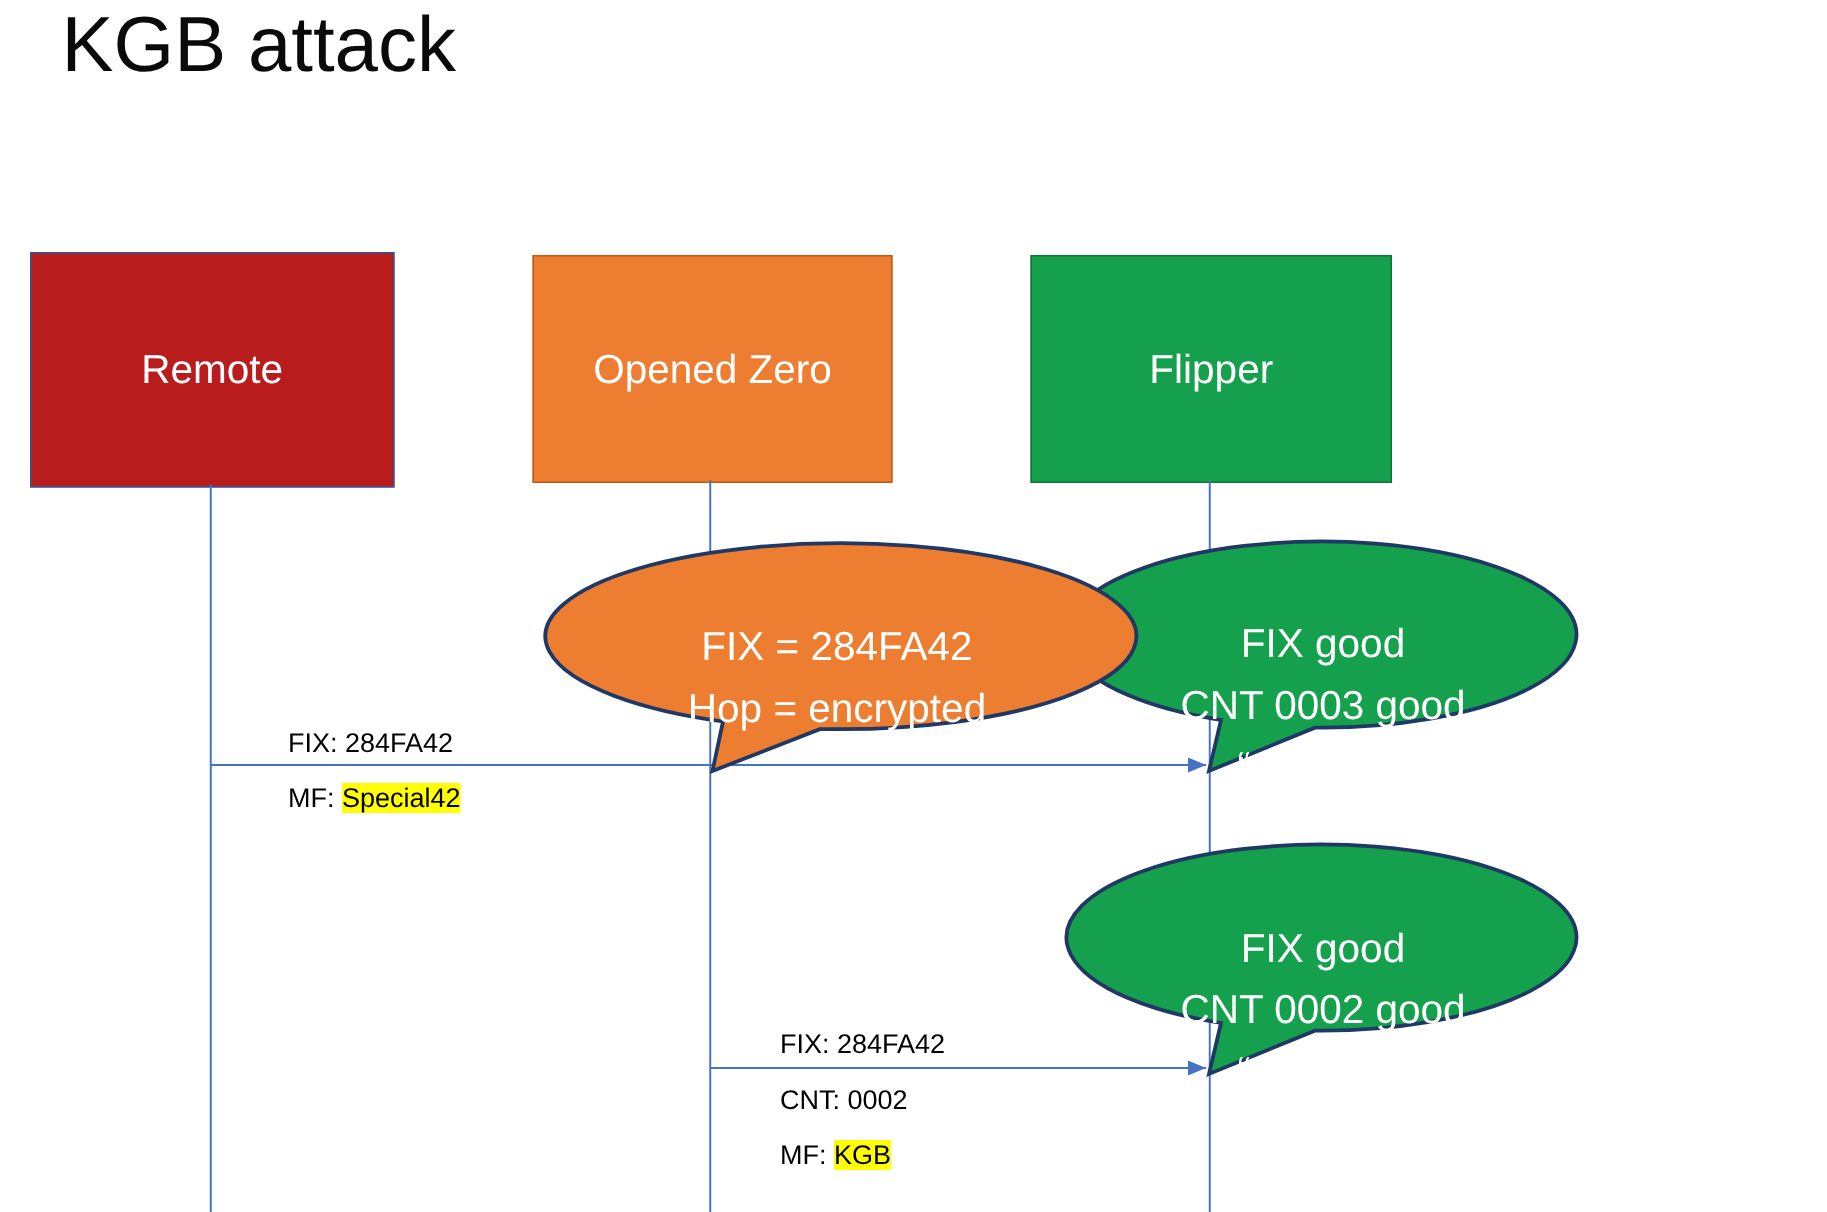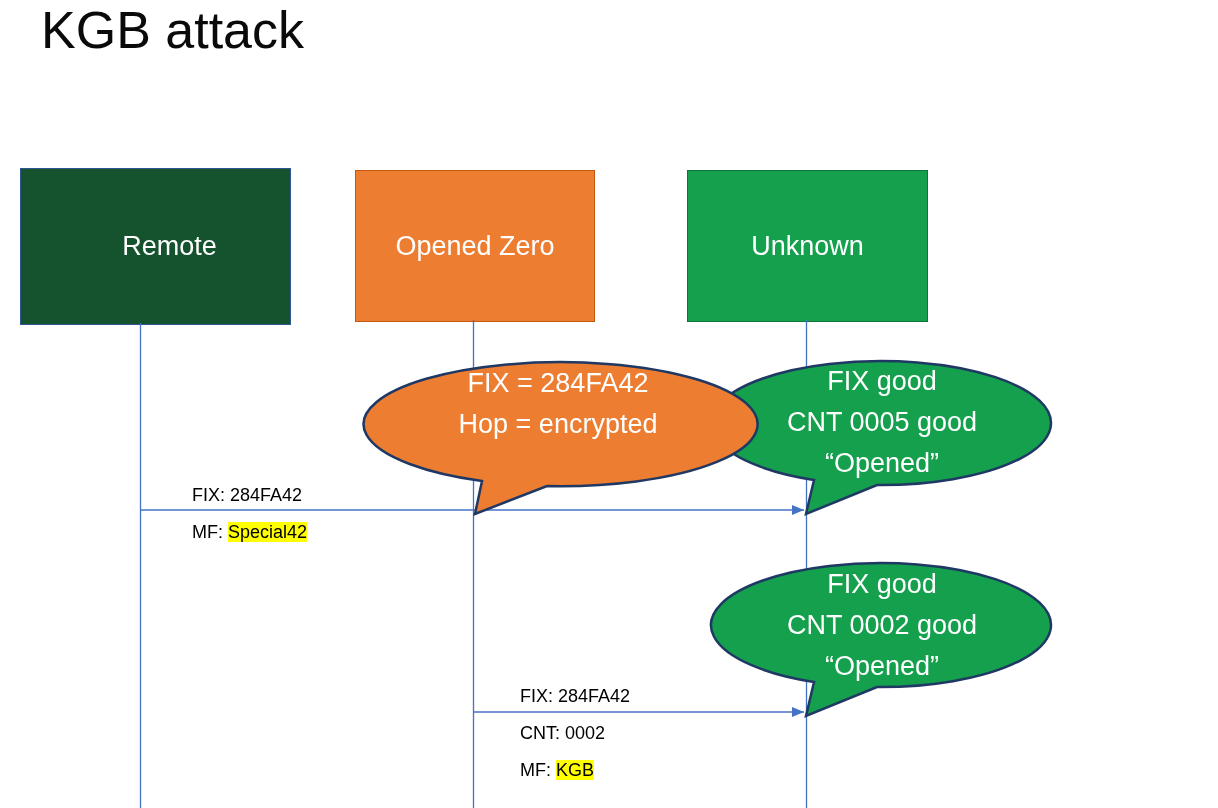--- a/index.html
+++ b/index.html
@@ -10,27 +10,27 @@
   }
   .slide-title {
     position: absolute; left: 41px; top: 0px;
     font-size: 52px; font-weight: 400; color: #0a0a0a;
     letter-spacing: 0px; white-space: nowrap;
   }
   .actor {
     position: absolute; display: flex; align-items: center; justify-content: center;
     color: #ffffff; font-size: 27px; text-align: center;
   }
-  .actor-remote   { left: 20px;  top: 168px; width: 241px; height: 155px; background: #14532d; border: 1px solid #2F5597; padding-left: 28px; }
+  .actor-remote   { left: 20px;  top: 168px; width: 241px; height: 155px; background: #b91c1c; border: 1px solid #2F5597; }
   .actor-flipper  { left: 355px; top: 170px; width: 238px; height: 150px; background: #ED7D31; border: 1px solid #C45911; }
   .actor-receiver { left: 687px; top: 170px; width: 239px; height: 150px; background: #14A04C; border: 1px solid #0E7437; }
   .svg-layer { position: absolute; left: 0; top: 0; }
   .bubble-text {
     position: absolute; color: #ffffff; font-size: 27px;
-    line-height: 41px; text-align: center;
+    line-height: 41px; text-align: center; margin-top: 48px;
   }
   .bt-flipper   { left: 361px; top: 363px; width: 394px; }
   .bt-receiver1 { left: 712px; top: 361px; width: 340px; }
   .bt-receiver2 { left: 712px; top: 564px; width: 340px; }
   .msg { position: absolute; font-size: 18px; line-height: 37px; color: #000000; white-space: nowrap; margin-left: 40px; }
   .msg1 { left: 152px; top: 477px; }
   .msg2 { left: 480px; top: 678px; }
   .hl { background: #FFFF00; }
 </style>
 </head>
@@ -40,21 +40,21 @@
 
   <div class="slide-title">KGB attack</div>
 
   <div class="actor actor-remote">
     <span>Remote</span>
   </div>
   <div class="actor actor-flipper">
     <span>Opened Zero</span>
   </div>
   <div class="actor actor-receiver">
-    <span>Unknown</span>
+    <span>Flipper</span>
   </div>
 
   <svg class="svg-layer" width="1218" height="808" viewBox="0 0 1218 808">
     <defs>
       <marker id="arrowhead" markerUnits="userSpaceOnUse" markerWidth="14" markerHeight="12" refX="12" refY="5" orient="auto">
         <path d="M0,0 L12,5 L0,10 Z" fill="#4472C4"></path>
       </marker>
     </defs>
 
     <line x1="140.5" y1="323" x2="140.5" y2="808" stroke="#4472C4" stroke-width="1.3"></line>
@@ -69,21 +69,21 @@
     <path d="M 475 514 L 482 481 A 197 62 0 1 1 547 486 Z" fill="#ED7D31" stroke="#1F3864" stroke-width="2.5"></path>
   </svg>
 
   <div class="bubble-text bt-flipper">
     <div>FIX = 284FA42</div>
     <div>Hop = encrypted</div>
   </div>
 
   <div class="bubble-text bt-receiver1">
     <div>FIX good</div>
-    <div>CNT 0005 good</div>
+    <div>CNT 0003 good</div>
     <div>“Opened”</div>
   </div>
 
   <div class="bubble-text bt-receiver2">
     <div>FIX good</div>
     <div>CNT 0002 good</div>
     <div>“Opened”</div>
   </div>
 
   <div class="msg msg1">

